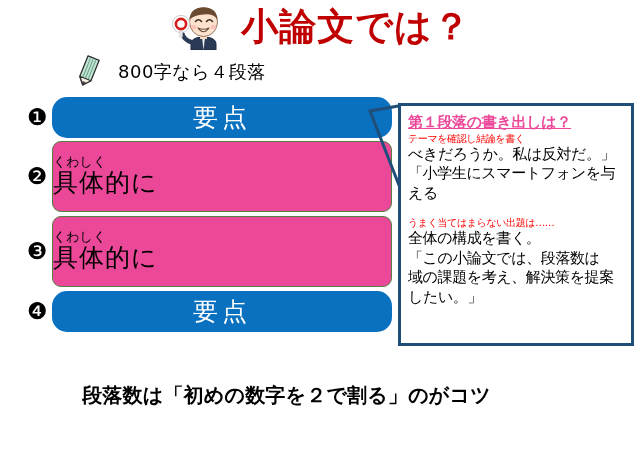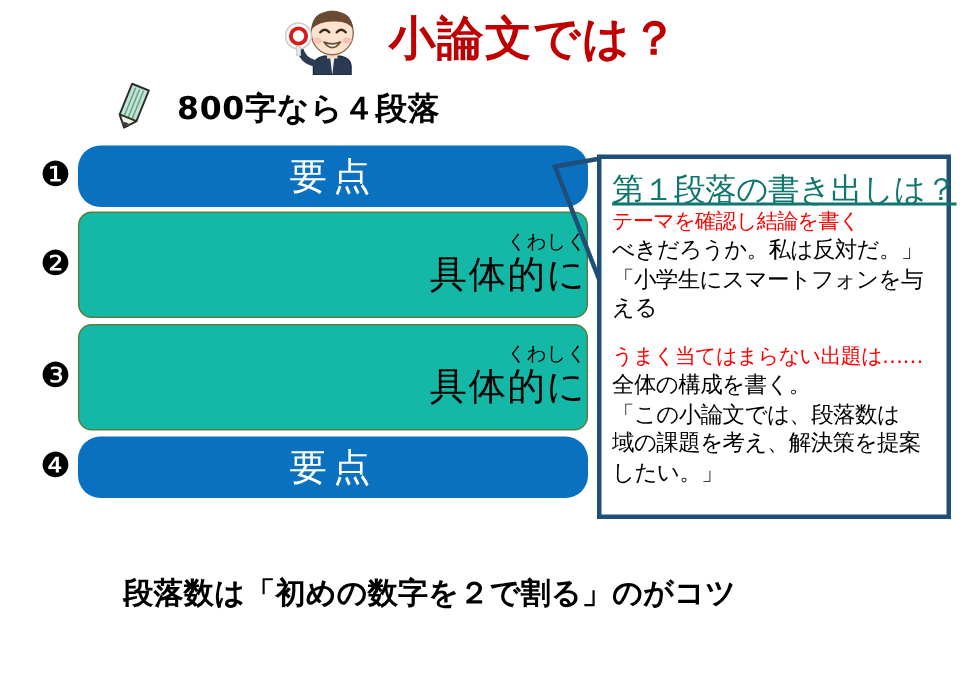--- a/index.html
+++ b/index.html
@@ -11,55 +11,55 @@
   }
   #slide { position: relative; width: 642px; height: 457px; background: #fff; }
 
   
   #title-row {
     position: absolute; left: 0; top: 2px; width: 642px; height: 48px;
     display: flex; align-items: center; justify-content: center; gap: 10px;
   }
   #boy-illustration { position: relative; width: 60px; height: 48px; flex: none; }
   #title-text {
-    color: #c00000; font-weight: bold; font-size: 31px; letter-spacing: 1px;
+    color: #c00000; font-weight: bold; font-size: 37px; letter-spacing: 1px;
     line-height: 1; white-space: nowrap;
   }
 
   
   #subtitle-row {
     position: absolute; left: 72px; top: 54px; height: 36px;
     display: flex; align-items: center; gap: 14px;
   }
   #pencil-icon { width: 32px; height: 34px; flex: none; }
   #subtitle-text {
-    color: #000; font-weight: bold; font-size: 21px; white-space: nowrap;
+    color: #000; font-weight: normal; font-size: 18px; white-space: nowrap;
     letter-spacing: 0.5px;
   }
 
   
   #rows { position: absolute; left: 22px; top: 97px; width: 370px; }
   .row { position: relative; display: flex; align-items: center; }
   .row-num {
     width: 30px; flex: none; text-align: center;
     font-size: 23px; line-height: 1; color: #000; font-weight: normal;
   }
   .box { flex: 1 1 auto; position: relative; }
 
   .box-blue {
     background: #0a70c0; border-radius: 15px; height: 41px;
     display: flex; align-items: center; justify-content: center;
   }
   .box-blue .box-main {
     color: #ffffff; font-size: 25px; letter-spacing: 4px; line-height: 1;
   }
   .box-white {
-    background: #14b8a6; border: 1.4px solid #55803f; border-radius: 9px;
+    background: #ec4899; border: 1.4px solid #55803f; border-radius: 9px;
     height: 71px; display: flex; flex-direction: column;
-    align-items: flex-end; justify-content: center;
+    align-items: flex-start; justify-content: center;
   }
   .box-white .box-sub {
     color: #000; font-size: 13px; line-height: 1.1; letter-spacing: 0px;
   }
   .box-white .box-main {
     color: #000; font-size: 25px; line-height: 1.15; letter-spacing: 1px;
   }
   .row-gap-1 { margin-bottom: 3px; }
   .row-gap-2 { margin-bottom: 4px; }
 
@@ -69,26 +69,26 @@
     pointer-events: none;
   }
 
   
   #info-box {
     position: absolute; left: 398px; top: 103px; width: 236px; height: 243px;
     background: #ffffff; border: 3px solid #1f4e79;
     padding: 7px 5px 4px 7px;
   }
   #info-heading {
-    font-size: 21px; font-weight: normal; color: #0f766e;
+    font-size: 15px; font-weight: bold; color: #ec4899;
     text-decoration: underline; line-height: 1.25; letter-spacing: -0.3px;
     white-space: nowrap;
   }
   .info-red {
-    font-size: 14px; color: #ff0000; line-height: 1.3; letter-spacing: -0.4px;
+    font-size: 10px; color: #ff0000; line-height: 1.3; letter-spacing: -0.4px;
     white-space: nowrap;
   }
   .info-black {
     font-size: 15px; color: #000; line-height: 1.3; letter-spacing: -0.4px;
   }
   #info-spacer { height: 13px; }
 
   
   #caption {
     position: absolute; left: 0; top: 381px; width: 573px;

